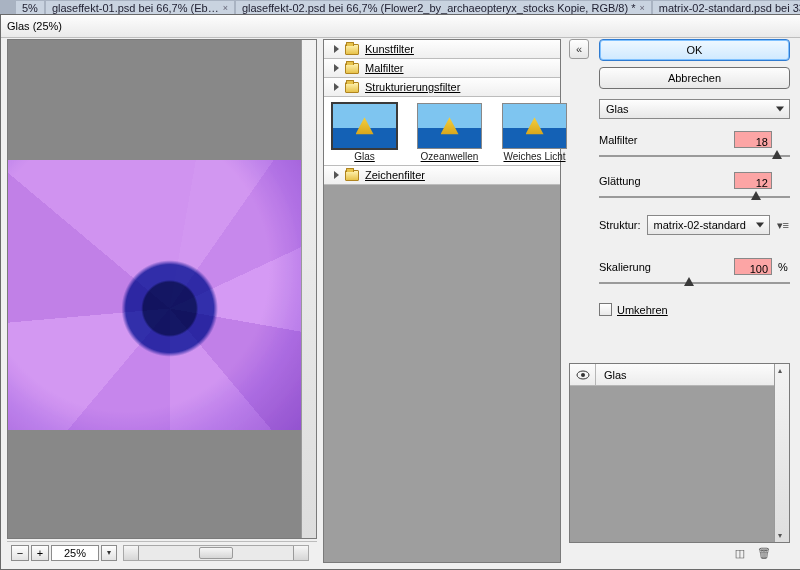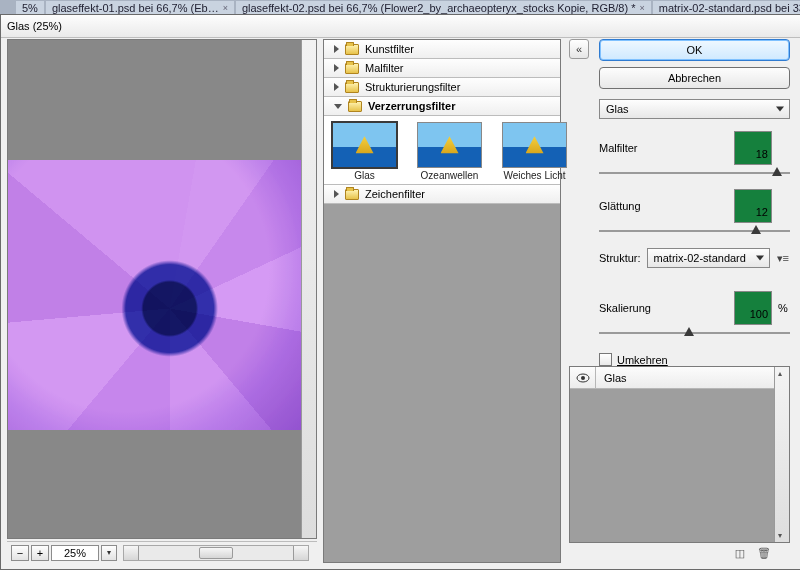--- a/index.html
+++ b/index.html
@@ -37,21 +37,21 @@
 .zoom-field { width:48px; height:16px; border:1px solid #8c8c8c; background:#fff; text-align:center; line-height:14px; }
 .dd-btn { width:16px; height:16px; background:linear-gradient(#fefefe,#e3e3e3); border:1px solid #8c8c8c; display:flex; align-items:center; justify-content:center; }
 .dd-btn::after{content:"▾";font-size:8px;color:#333;}
 .hscroll { flex:1; height:16px; margin:0 4px; background:#eaeaea; border:1px solid #a8a8a8; position:relative; display:flex; align-items:center; justify-content:center;}
 .hscroll::before,.hscroll::after{content:"";position:absolute;top:0;bottom:0;width:14px;background:linear-gradient(#f6f6f6,#d6d6d6);border:0 solid #9a9a9a;}
 .hscroll::before{left:0;border-right-width:1px;}
 .hscroll::after{right:0;border-left-width:1px;}
 .hscroll-thumb{width:34px;height:12px;background:linear-gradient(#f6f6f6,#d6d6d6);border:1px solid #9a9a9a;border-radius:2px;}
 
 
-.tree-col { width:244px; padding:6px 2px 6px 4px; display:flex; flex-direction:column; }
+.tree-col { width:244px; padding:6px 2px 6px 4px; display:flex; flex-direction:column;text-decoration:underline; }
 .tree { flex:1; border:1px solid #7a7a7a; background:#fff; display:flex; flex-direction:column; }
 .tree-row { height:19px; border-bottom:1px solid #bcbcbc; display:flex; align-items:center; padding:0 4px 0 10px; gap:6px; cursor:pointer; background:linear-gradient(#fefefe,#efefef);}
 .tree-row .tw { width:0;height:0;border-left:5px solid #555;border-top:4px solid transparent;border-bottom:4px solid transparent; }
 .tree-row.open .tw { border-left:4px solid transparent;border-right:4px solid transparent;border-top:5px solid #555;border-bottom:0;}
 .tree-row .folder { width:14px;height:11px;background:linear-gradient(#fff2b0,#e7c24a);border:1px solid #b0841f;border-radius:1px;position:relative;}
 .tree-row .folder::before{content:"";position:absolute;top:-3px;left:0;width:6px;height:3px;background:#e7c24a;border:1px solid #b0841f;border-bottom:0;border-radius:1px 1px 0 0;}
 .tree-row.open{font-weight:bold;}
 .thumbs { background:#fff; border-bottom:1px solid #bcbcbc; padding:6px 8px 3px; display:flex; gap:20px;}
 .thumb { width:65px; text-align:center; }
 .thumb-img { width:65px; height:46px; border:1px solid #888; background:
@@ -69,21 +69,21 @@
 .collapse-btn { width:20px; height:20px; border:1px solid #9a9a9a; border-radius:3px; background:linear-gradient(#fefefe,#e6e6e6); display:flex; align-items:center; justify-content:center; font-size:9px; color:#333;}
 .btn-col { flex:1; display:flex; flex-direction:column; gap:6px; }
 .win-btn { height:22px; border:1px solid #707070; border-radius:4px; background:linear-gradient(#fdfdfd,#e8e8e8); display:flex; align-items:center; justify-content:center; cursor:pointer; }
 .win-btn.primary { border-color:#2f7bd1; box-shadow:0 0 0 1px #7fc1ff inset; background:linear-gradient(#eff8ff,#cfe9ff);}
 .select { height:20px; border:1px solid #888; background:linear-gradient(#fefefe,#e7e7e7); display:flex; align-items:center; padding:0 6px; position:relative; cursor:pointer;}
 .select::after { content:""; position:absolute; right:5px; top:50%; transform:translateY(-50%); width:0;height:0;border-left:4px solid transparent;border-right:4px solid transparent;border-top:5px solid #333;}
 #filter-select { margin:10px 0 8px 30px; }
 
 .param { margin:4px 0 2px 30px; display:flex; align-items:center; gap:6px; }
 .param-label { flex:1; }
-.param-input { width:38px; height:17px; border:1px solid #888; background:#15803d; text-align:right; padding:16px 3px; }
+.param-input { width:38px; height:17px; border:1px solid #888; background:#fca5a5; text-align:right; padding:4px 3px; }
 .unit { width:12px; }
 .slider { margin:0 0 6px 30px; height:12px; position:relative; }
 .slider-track { position:absolute; left:0; right:0; top:5px; height:2px; background:#9a9a9a; }
 .slider-thumb { position:absolute; top:0; width:0;height:0; border-left:5px solid transparent;border-right:5px solid transparent;border-bottom:9px solid #3a3a3a; transform:translateX(-5px);}
 .row-struct { margin:6px 0 19px 30px; display:flex; align-items:center; gap:6px; }
 .row-struct .select { flex:1; }
 .gear { width:14px; height:14px; display:flex; align-items:center; justify-content:center; color:#444; cursor:pointer; }
 .chk-row { margin:8px 0 0 30px; display:flex; align-items:center; gap:5px;text-decoration:underline; }
 .chk { width:13px;height:13px;border:1px solid #777;background:linear-gradient(#fff,#e9e9e9);}
 
@@ -156,25 +156,20 @@
         <div class="tree-row">
             <span class="tw"></span>
             <span class="folder"></span>
             <span>Malfilter</span>
           </div>
         <div class="tree-row">
             <span class="tw"></span>
             <span class="folder"></span>
             <span>Strukturierungsfilter</span>
           </div>
-        <div class="tree-row open">
-            <span class="tw"></span>
-            <span class="folder"></span>
-            <span>Verzerrungsfilter</span>
-          </div>
         <div class="thumbs">
           <div class="thumb sel">
               <div class="thumb-img"></div>
               <div class="thumb-label">Glas</div>
             </div>
           <div class="thumb">
               <div class="thumb-img"></div>
               <div class="thumb-label">Ozeanwellen</div>
             </div>
           <div class="thumb">

